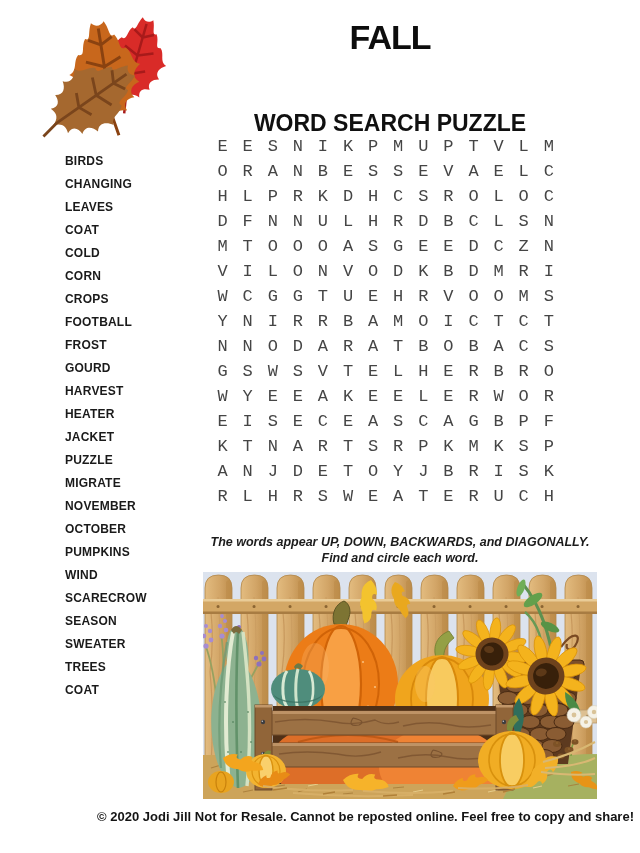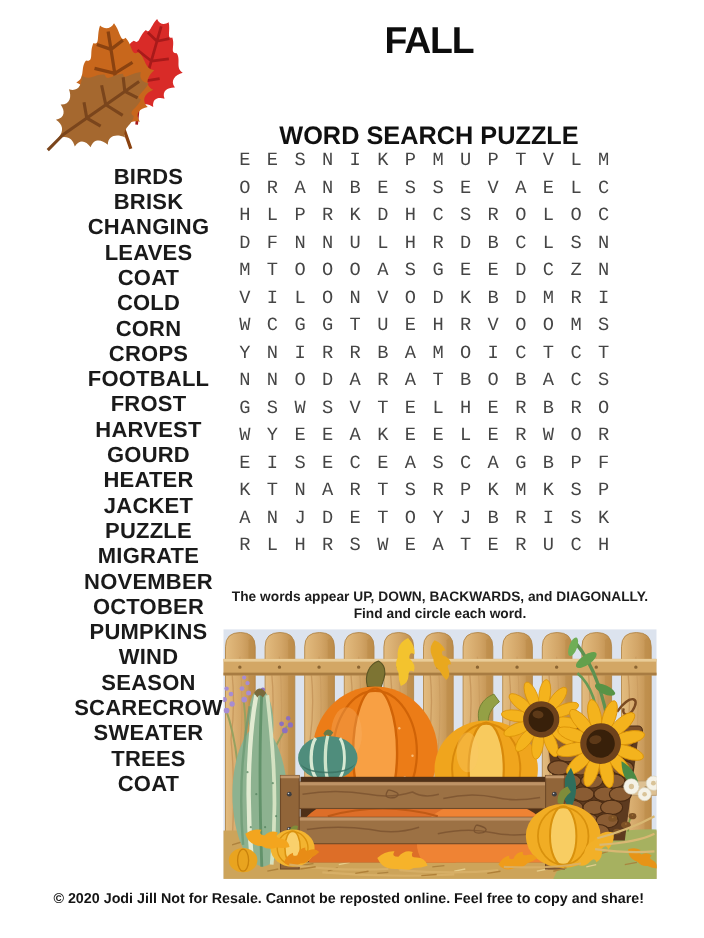--- a/index.html
+++ b/index.html
@@ -17,41 +17,41 @@
     position:absolute;left:203px;top:20px;width:374px;
     text-align:center;font-size:34px;font-weight:600;letter-spacing:-1px;color:#0d0d0d;line-height:1;
   }
   .subtitle{
     position:absolute;left:203px;top:82px;width:374px;
     text-align:center;font-size:23px;font-weight:600;color:#101010;line-height:1.1;margin-top:29px;
   }
 
   .word-list{position:absolute;left:65px;top:150px;width:140px;}
   .word-item{
-    font-size:20px;font-weight:600;color:#1a1a1a;line-height:23px;letter-spacing:0.2px;text-align:center;
+    font-size:12px;font-weight:600;color:#1a1a1a;line-height:23px;letter-spacing:0.2px;
   }
 
   .letter-grid{position:absolute;left:210px;top:134px;}
   .grid-row{display:flex;height:25px;}
   .grid-cell{
     width:25.1px;height:25px;display:flex;align-items:center;justify-content:center;
     font-family:"Liberation Mono", monospace;font-size:17px;color:#454545;
   }
 
   .instructions{
     position:absolute;left:203px;top:534px;width:394px;
-    text-align:center;font-size:12.5px;font-weight:600;color:#1c1c1c;line-height:16px;
+    text-align:center;font-size:12.5px;font-weight:600;color:#1c1c1c;line-height:16px;font-style:italic;
   }
 
   .illustration{position:absolute;left:203px;top:572px;width:394px;height:227px;}
   .illustration svg{display:block;width:394px;height:227px;}
 
   .footer{
     position:absolute;left:0;top:808px;width:634px;
-    text-align:center;font-size:13px;font-weight:600;color:#141414;line-height:17px;
+    text-align:right;font-size:13px;font-weight:600;color:#141414;line-height:17px;
   }
 </style>
 </head>
 <body>
 
 <div class="page">
 
   <svg class="logo-leaves" viewBox="0 0 178 138" aria-hidden="true">
     <defs>
       <path id="leafP" d="M0,118 C-3,108 -9,106 -17,109 C-13,100 -19,96 -27,96 C-21,88 -27,82 -35,80 C-27,74 -31,66 -39,61 C-29,58 -33,47 -26,41 C-18,44 -22,33 -16,25 C-10,29 -12,18 -7,9 C-3,14 3,14 7,9 C12,18 10,29 16,25 C22,33 18,44 26,41 C33,47 29,58 39,61 C31,66 27,74 35,80 C27,82 21,88 27,96 C19,96 13,100 17,109 C9,106 3,108 0,118 Z"></path>
@@ -69,41 +69,40 @@
       <use href="#leafP" fill="#a5682f"></use>
       <use href="#veinP" stroke="#7a451c" stroke-width="3.2"></use>
     </g>
   </svg>
 
   <div class="title">FALL</div>
   <div class="subtitle">WORD SEARCH PUZZLE</div>
 
   <div class="word-list">
       <div class="word-item">BIRDS</div>
-      <div class="word-item">BRISK</div>
       <div class="word-item">CHANGING</div>
       <div class="word-item">LEAVES</div>
       <div class="word-item">COAT</div>
       <div class="word-item">COLD</div>
       <div class="word-item">CORN</div>
       <div class="word-item">CROPS</div>
       <div class="word-item">FOOTBALL</div>
       <div class="word-item">FROST</div>
+      <div class="word-item">GOURD</div>
       <div class="word-item">HARVEST</div>
-      <div class="word-item">GOURD</div>
       <div class="word-item">HEATER</div>
       <div class="word-item">JACKET</div>
       <div class="word-item">PUZZLE</div>
       <div class="word-item">MIGRATE</div>
       <div class="word-item">NOVEMBER</div>
       <div class="word-item">OCTOBER</div>
       <div class="word-item">PUMPKINS</div>
       <div class="word-item">WIND</div>
+      <div class="word-item">SCARECROW</div>
       <div class="word-item">SEASON</div>
-      <div class="word-item">SCARECROW</div>
       <div class="word-item">SWEATER</div>
       <div class="word-item">TREES</div>
       <div class="word-item">COAT</div>
     </div>
 
   <div class="letter-grid">
       <div class="grid-row">
         <span class="grid-cell">E</span>
         <span class="grid-cell">E</span>
         <span class="grid-cell">S</span>

